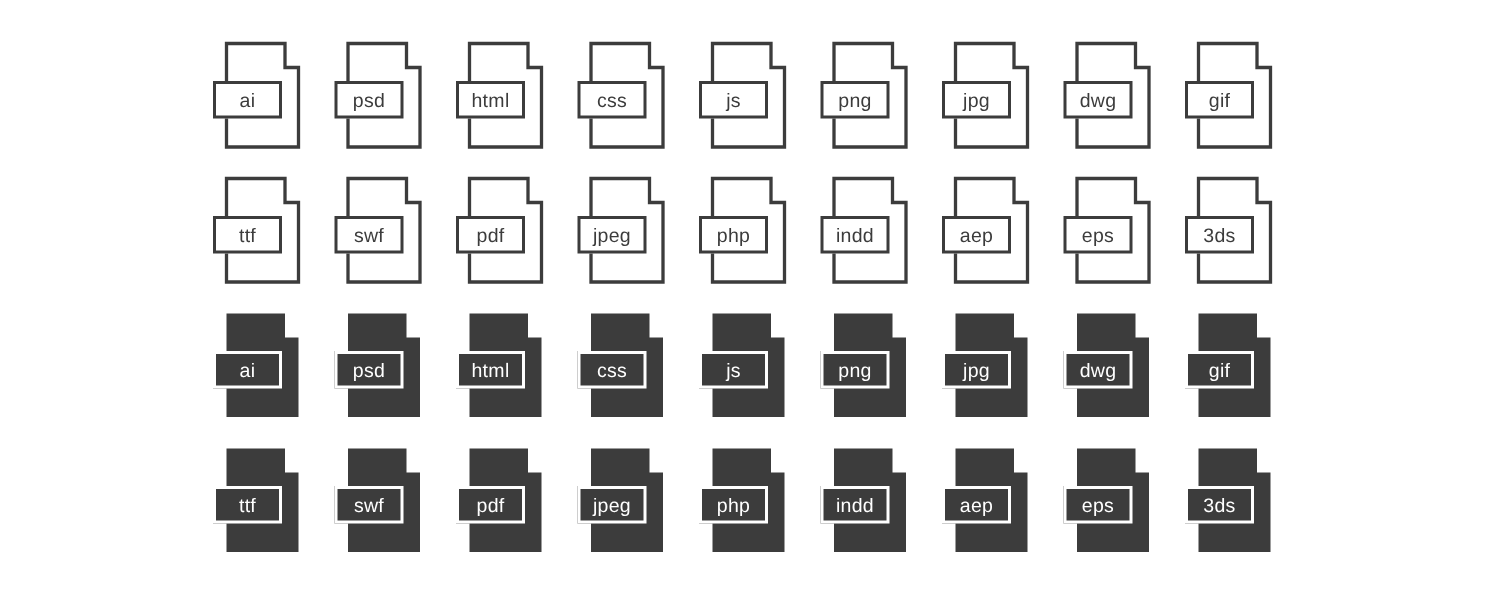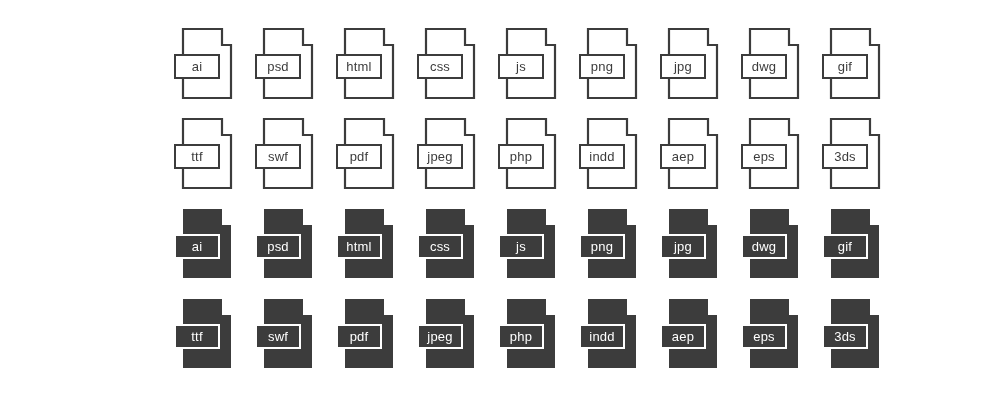--- a/index.html
+++ b/index.html
@@ -19,21 +19,20 @@
     position: relative;
     width: 1000px;
     height: 400px;
   }
 
   .icon-row {
     position: absolute;
     left: 0;
     width: 848px;
     height: 90px;
-    margin-left: 32px;
   }
 
   .icon-cell {
     position: absolute;
     top: 0;
     width: 81px;
     height: 90px;
   }
 
   

